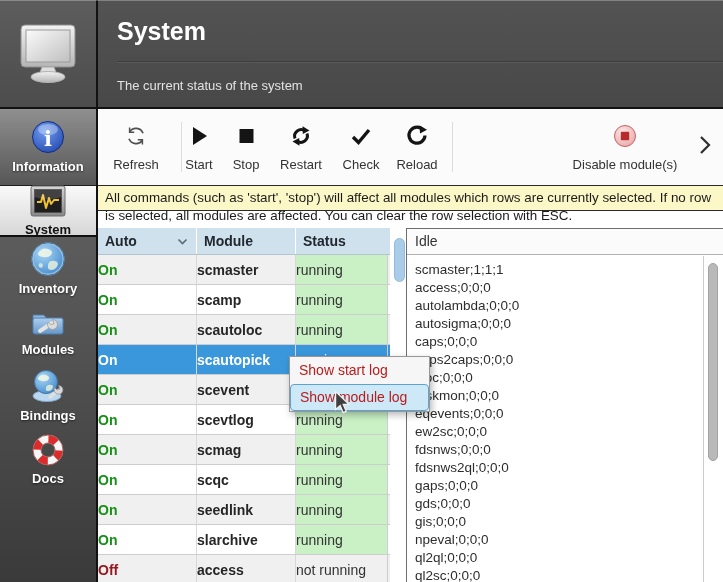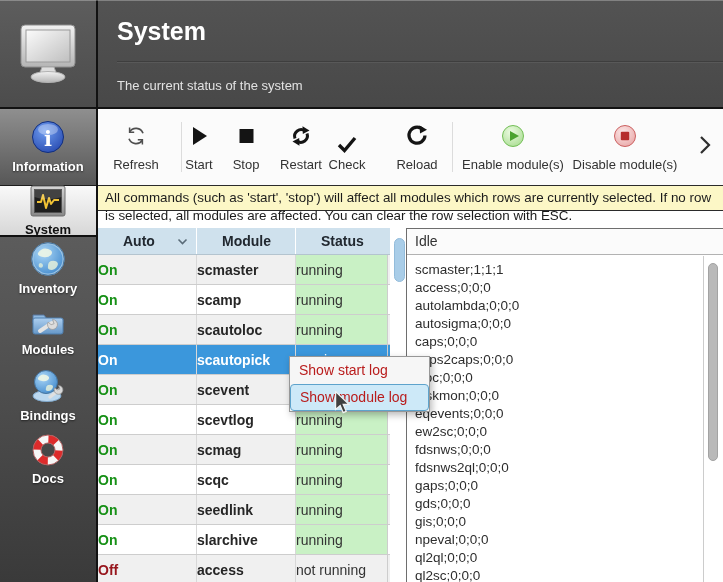--- a/index.html
+++ b/index.html
@@ -44,21 +44,21 @@
   #overflow-btn { position:absolute; top:24px; cursor:pointer; }
 
   
   #banner { position:absolute; left:98px; top:185px; width:625px; height:26px;
             background:#fcf7c6; border-top:1px solid #2b2b2b; border-bottom:1px solid #2b2b2b;
             padding:3px 10px 0 7px; font-size:13.4px; line-height:18px; color:#1b1b1b; }
 
   
   #table { position:absolute; left:98px; top:228px; width:292px; height:354px; background:#fff; font-size:14px; }
   #thead { display:flex; height:27px; background:#cfe1ed; border-bottom:1px solid #b4c4cf; }
-  .hcell { display:flex; align-items:center; font-weight:bold; color:#212830; padding-left:25px; cursor:pointer; }
+  .hcell { display:flex; align-items:center; font-weight:bold; color:#212830; padding-left:7px; cursor:pointer; }
   .hcell.c-auto   { width:99px; border-right:1px solid #fff; justify-content:space-between; padding-right:8px; }
   .hcell.c-module { width:99px; border-right:1px solid #fff; }
   .hcell.c-status { width:94px; }
   .trow { display:flex; height:30px; border-bottom:1px solid #cdcdcd; background:#fff; cursor:pointer; }
   #tbody .trow:nth-child(odd) { background:#f0f0f0; }  
   .tcell { display:flex; align-items:center; padding-left:0; height:100%; }
   .c-autoc   { width:99px; font-weight:bold; color:#169016; border-right:1px solid #d8d8d8; }
   .c-autoc.off { color:#97161d; }
   .c-modulec { width:99px; font-weight:bold; color:#262626; border-right:1px solid #d8d8d8; }
   .c-statusc { width:92px; color:#333; border-right:1px solid #cdcdcd; }
@@ -266,55 +266,40 @@
         <svg width="26" height="26" viewBox="0 0 26 26" fill="none" stroke="#141414" stroke-width="3">
           <path d="M7 15.5 a6.6 6.6 0 0 1 10 -7.6"></path>
           <polygon points="14.5,3.2 21.5,7.4 14.8,11" fill="#141414" stroke="none"></polygon>
           <path d="M19 10.5 a6.6 6.6 0 0 1 -10 7.6"></path>
           <polygon points="11.5,22.8 4.5,18.6 11.2,15" fill="#141414" stroke="none"></polygon>
         </svg>
       </span>
       <span class="tlabel">Restart</span>
     </div>
 
-    <div class="tbtn" style="left:223px;width:52px;justify-content:flex-end;">
+    <div class="tbtn" style="left:237px;width:52px;">
       <span>
         <svg width="26" height="26" viewBox="0 0 26 26" fill="none">
           <polyline points="5,14 10.5,19.5 21,7" stroke="#141414" stroke-width="3.4"></polyline>
         </svg>
       </span>
       <span class="tlabel">Check</span>
     </div>
 
     <div class="tbtn" style="left:291px;width:56px;">
       <span>
         <svg width="26" height="26" viewBox="0 0 26 26" fill="none">
           <path d="M19.5 7.5 a8 8 0 1 0 1.5 5" stroke="#141414" stroke-width="3.2"></path>
           <polygon points="15.5,2.5 23,6.8 16,10.5" fill="#141414"></polygon>
         </svg>
       </span>
       <span class="tlabel">Reload</span>
     </div>
     <div class="tsep" style="left:354px;"></div>
 
-    <div class="tbtn" style="left:359px;width:112px;">
-      <span>
-        <svg width="26" height="26" viewBox="0 0 26 26">
-          <defs>
-              <radialGradient id="enG" cx=".4" cy=".32" r=".9">
-            <stop offset="0" stop-color="#ecfbe2"></stop>
-                <stop offset="1" stop-color="#9ed884"></stop>
-          </radialGradient>
-            </defs>
-          <circle cx="13" cy="13" r="10.5" fill="url(#enG)" stroke="#74bf58"></circle>
-          <polygon points="10,8 19,13 10,18" fill="#4aa32e"></polygon>
-        </svg>
-      </span>
-      <span class="tlabel">Enable module(s)</span>
-    </div>
 
     <div class="tbtn" style="left:471px;width:112px;">
       <span>
         <svg width="26" height="26" viewBox="0 0 26 26">
           <defs>
               <radialGradient id="diG" cx=".4" cy=".32" r=".9">
             <stop offset="0" stop-color="#fbe7e7"></stop>
                 <stop offset="1" stop-color="#e69c9c"></stop>
           </radialGradient>
             </defs>

